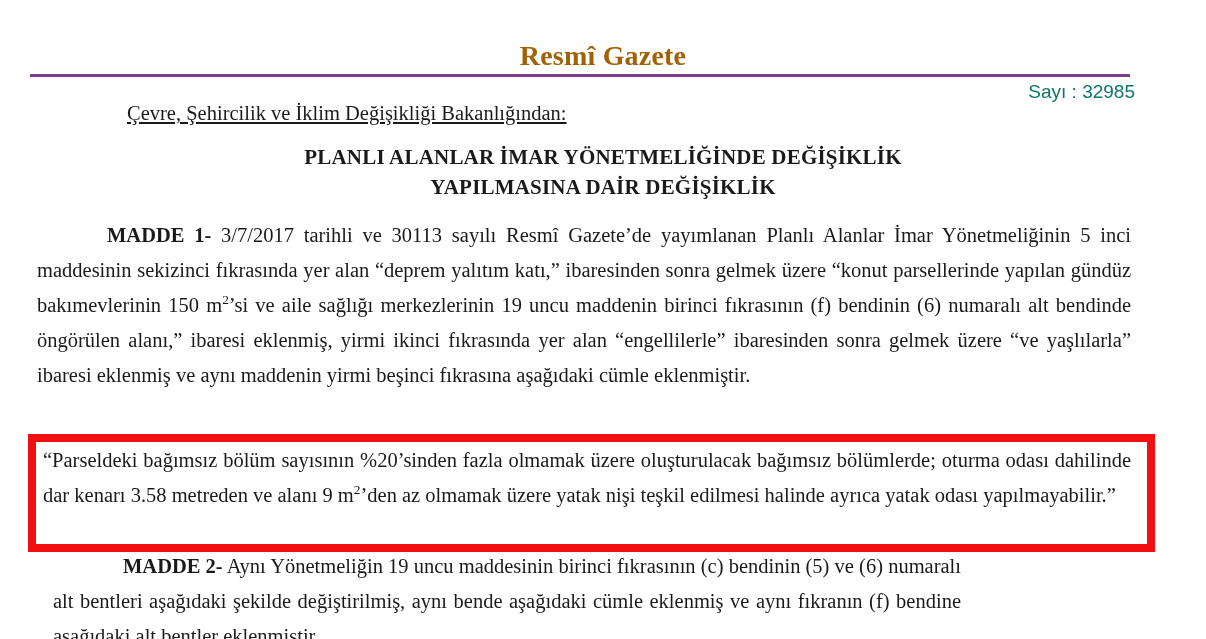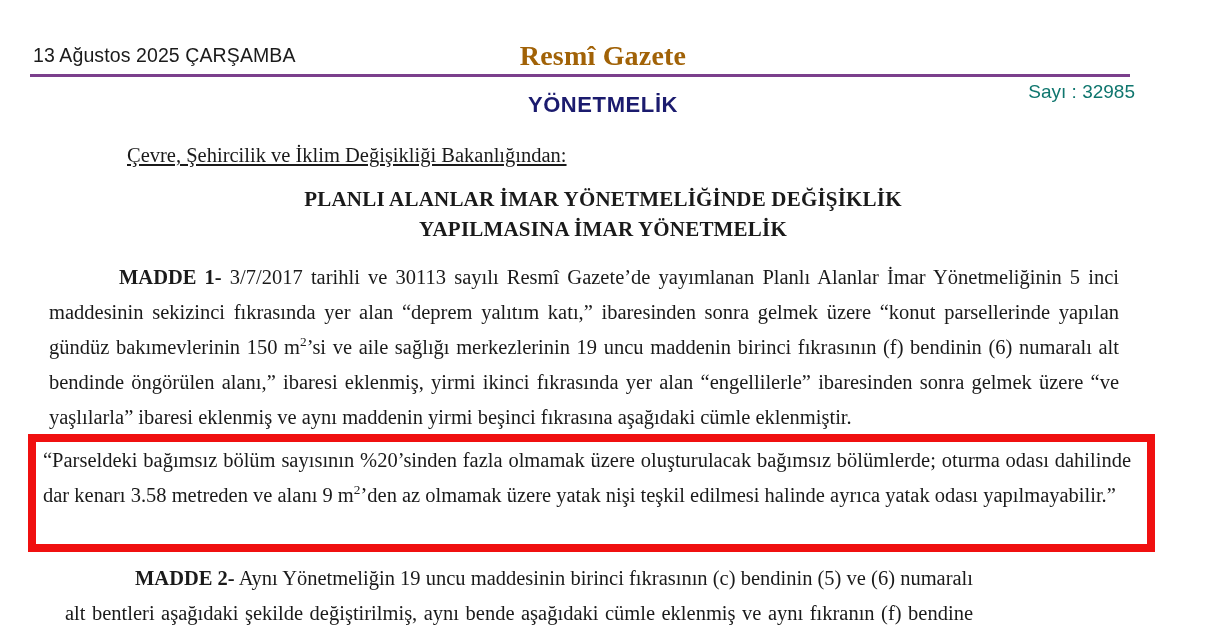--- a/index.html
+++ b/index.html
@@ -103,21 +103,21 @@
     font-size: 21px;
     line-height: 30px;
     letter-spacing: 0.2px;
   }
   .doc-title .tl {
     display: block;
     white-space: nowrap;
   }
 
   .para {
-    margin: 16px;
+    margin: 4px;
     padding: 0 71px 0 33px;
     font-size: 20.5px;
     line-height: 35px;
     text-align: justify;
     text-justify: inter-word;
   }
   .para .lead {
     font-weight: bold;
   }
   .p-madde1 { margin-top: 16px; }
@@ -154,35 +154,33 @@
     line-height: 35px;
     text-align: justify;
     background: #ffffff;
   }
   .p-madde2 { position: absolute; left: 16px; top: 545px; width: 1012px; box-sizing: border-box; }
 </style>
 </head>
 <body>
 
 <div class="masthead">
-  <div class="masthead-date">13 Ağustos 2025 ÇARŞAMBA</div>
   <div class="masthead-logo" style="color: #a16207;">Resmî Gazete</div>
   <div class="masthead-issue">Sayı : 32985</div>
   <div class="masthead-rule" style="background: rgb(123, 63, 140);"></div>
 </div>
 
 <div class="doc">
 
-  <div class="section-kind" style="color: rgb(27, 27, 110);">YÖNETMELİK</div>
 
   <div class="issuer"><u>Çevre, Şehircilik ve İklim Değişikliği Bakanlığından:</u></div>
 
   <div class="doc-title">
     <span class="tl">PLANLI ALANLAR İMAR YÖNETMELİĞİNDE DEĞİŞİKLİK</span>
-    <span class="tl">YAPILMASINA İMAR YÖNETMELİK</span>
+    <span class="tl">YAPILMASINA DAİR DEĞİŞİKLİK</span>
   </div>
 
   <p class="para p-madde1"><span class="lead">MADDE 1-</span><span> 3/7/2017 tarihli ve 30113 sayılı Resmî Gazete’de yayımlanan Planlı Alanlar İmar Yönetmeliğinin 5 inci maddesinin sekizinci fıkrasında yer alan “deprem yalıtım katı,” ibaresinden sonra gelmek üzere “konut parsellerinde yapılan gündüz bakımevlerinin 150 m</span><sup class="sq">2</sup><span>’si ve aile sağlığı merkezlerinin 19 uncu maddenin birinci fıkrasının (f) bendinin (6) numaralı alt bendinde öngörülen alanı,” ibaresi eklenmiş, yirmi ikinci fıkrasında yer alan “engellilerle” ibaresinden sonra gelmek üzere “ve yaşlılarla” ibaresi eklenmiş ve aynı maddenin yirmi beşinci fıkrasına aşağıdaki cümle eklenmiştir.</span></p>
 
 </div>
 
 <p class="boxed-para"><span>“Parseldeki bağımsız bölüm sayısının %20’sinden fazla olmamak üzere oluşturulacak bağımsız bölümlerde; oturma odası dahilinde dar kenarı 3.58 metreden ve alanı 9 m</span><sup class="sq">2</sup><span>’den az olmamak üzere yatak nişi teşkil edilmesi halinde ayrıca yatak odası yapılmayabilir.”</span></p>
 
 <div class="redbox" style="border-color: rgb(240, 16, 16);"></div>
 

